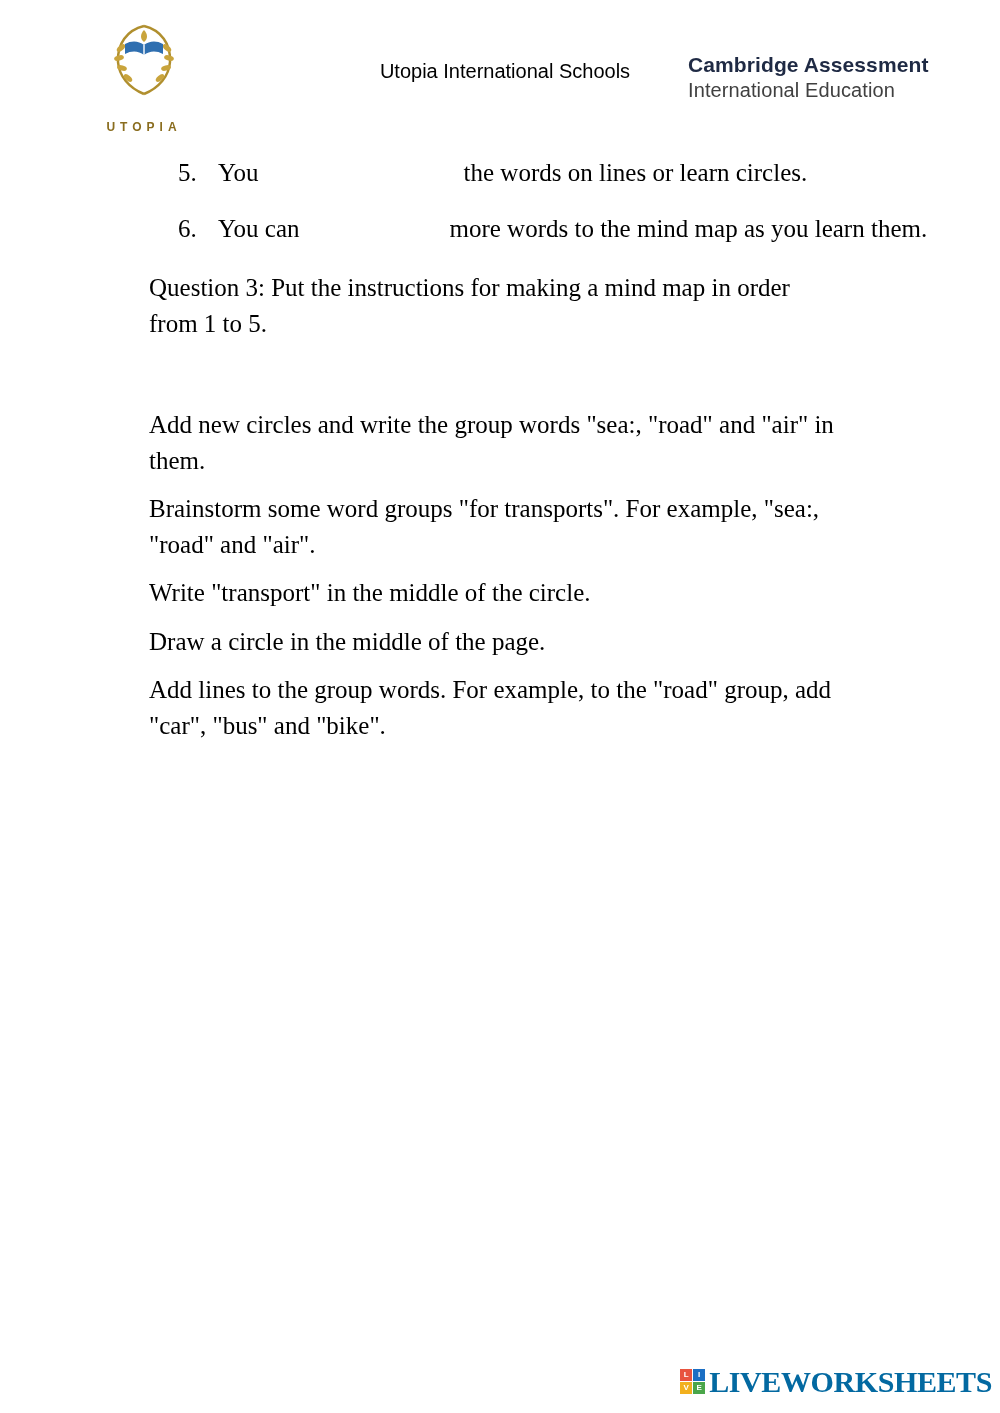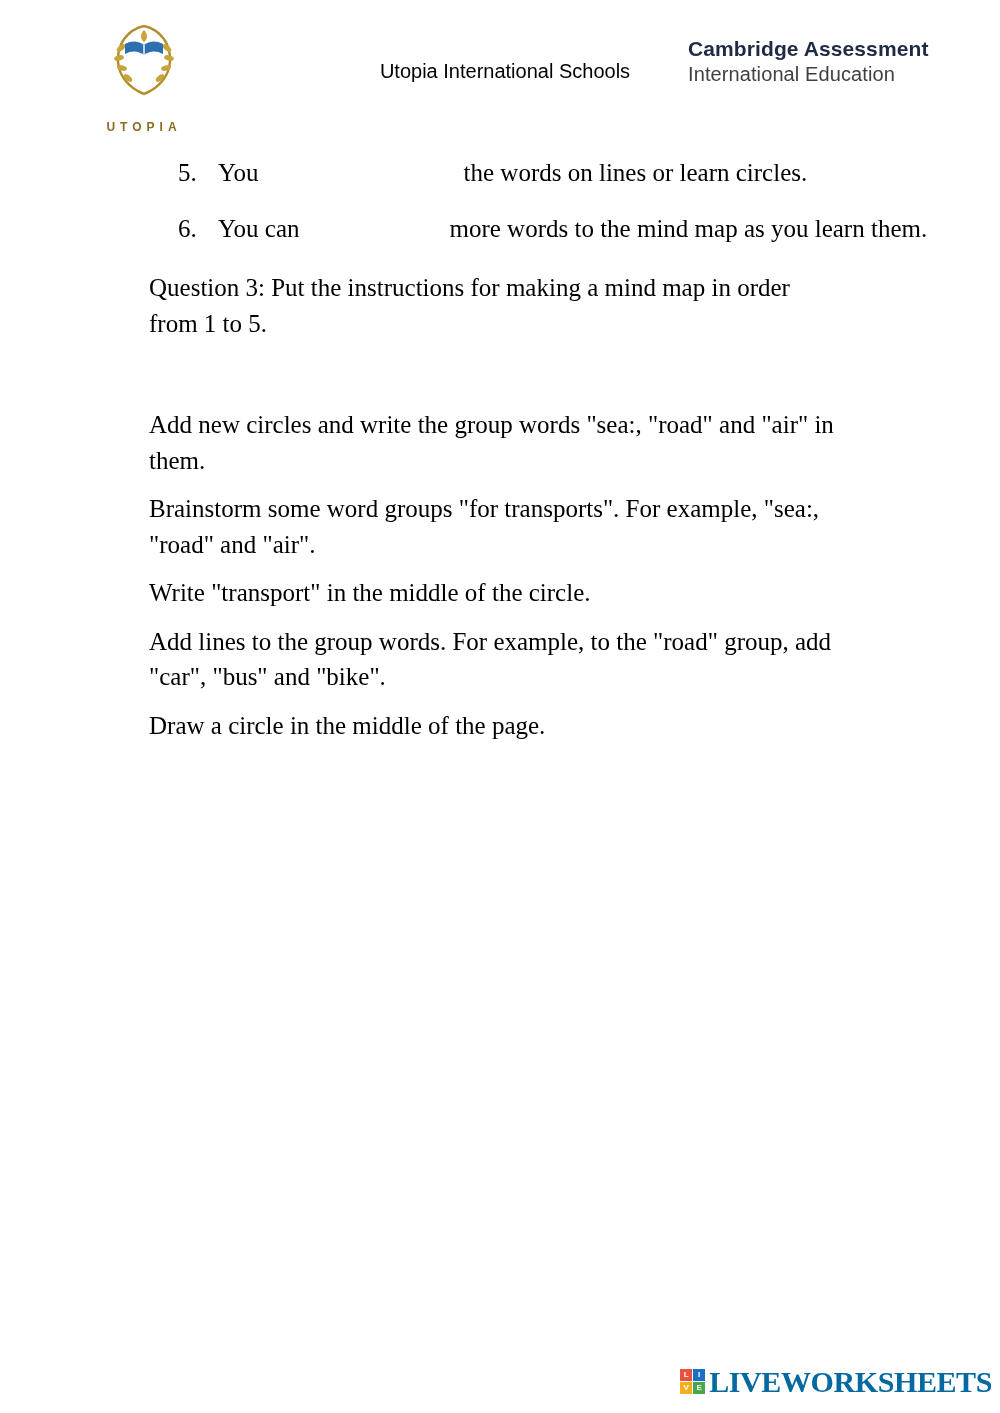--- a/index.html
+++ b/index.html
@@ -54,21 +54,21 @@
     width: 350px;
     text-align: center;
     font-family: "Liberation Sans", sans-serif;
     font-size: 20px;
     font-weight: 400;
     color: #000000;
   }
   .cambridge {
     position: absolute;
     left: 688px;
-    top: 36px;
+    top: 52px;
     font-family: "Liberation Sans", sans-serif;
     line-height: 1.24;
   }
   .cambridge .c-line1 {
     font-size: 21px;
     font-weight: 700;
     color: #1f2a44;
     letter-spacing: 0.1px;
   }
   .cambridge .c-line2 {
@@ -224,22 +224,22 @@
   </ul>
 
   <p class="question">Question 3:  Put the instructions for making a mind map in order from 1 to 5.</p>
 
   <div class="spacer"></div>
 
   <div class="answers">
     <p class="para">Add new circles and write the group words "sea:, "road" and "air" in them.</p>
     <p class="para">Brainstorm some word groups "for transports". For example, "sea:, "road" and "air".</p>
     <p class="para">Write "transport" in the middle of the circle.</p>
+    <p class="para">Draw a circle in the middle of the page.</p>
     <p class="para">Add lines to the group words. For example, to the "road" group, add "car", "bus" and "bike".</p>
-    <p class="para">Draw a circle in the middle of the page.</p>
   </div>
 </div>
 
 <div class="footer">
   <div class="lw">
     <span class="lw-badge">
       <i class="b1">L</i>
       <i class="b2">I</i>
       <i class="b3">V</i>
       <i class="b4">E</i>

